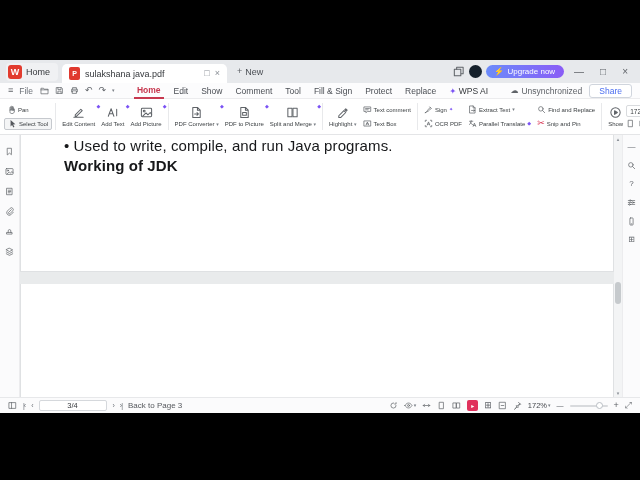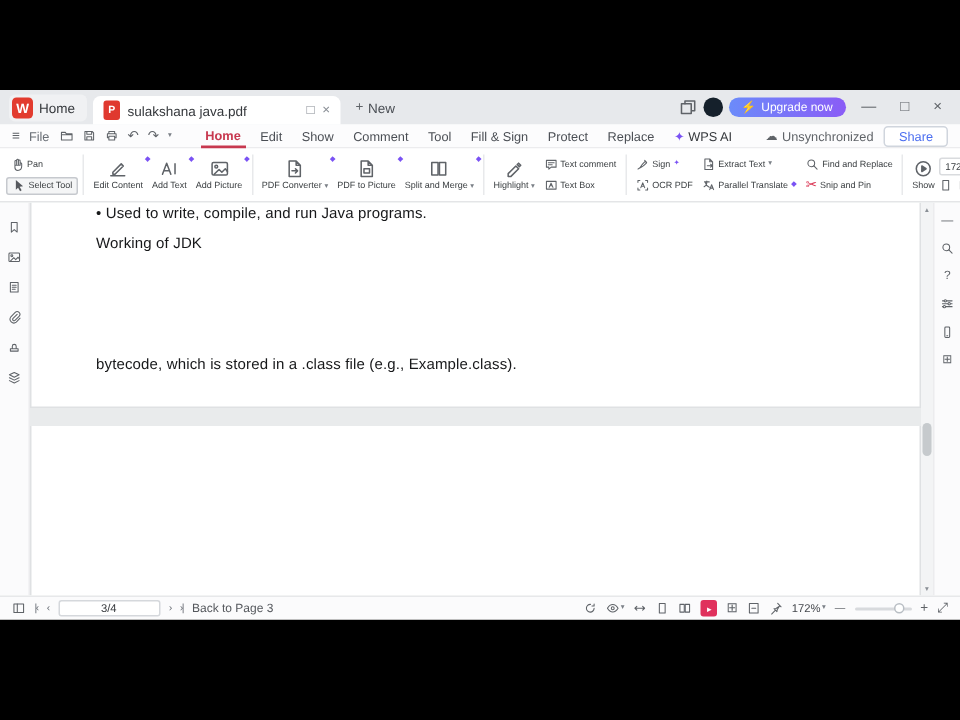--- a/index.html
+++ b/index.html
@@ -56,22 +56,22 @@
          width:48px;height:12px;padding:0 3px;font-size:6.5px;color:#3c4043}
   .redic{color:#d9304f;font-size:9px;line-height:1}
 
   
   .content{flex:1;position:relative;background:#e9ebec;overflow:hidden}
   .rail{position:absolute;left:0;top:0;bottom:0;width:20px;background:#fbfbfc;border-right:1px solid #ececee;
         display:flex;flex-direction:column;align-items:center;padding-top:12px;gap:11px;z-index:3}
   .page{position:absolute;left:20px;right:26px;background:#fff;border:1px solid #dfe1e3;border-top:none}
   .p1{top:0;height:137px}
   .p2{top:149px;bottom:0;border-bottom:none}
-  .dline{position:absolute;left:64px;font-size:10px;color:#17181a;white-space:nowrap;z-index:2;letter-spacing:.1px}
-  .dline.b{font-weight:normal}
+  .dline{position:absolute;left:64px;font-size:15px;color:#17181a;white-space:nowrap;z-index:2;letter-spacing:.1px}
+  .dline.b{font-weight:bold}
   .vscroll{position:absolute;right:18px;top:0;bottom:0;width:8px;background:#f3f4f5;z-index:3}
   .vthumb{position:absolute;left:1px;width:6px;top:147px;height:22px;border-radius:3px;background:#c6cacd}
   .sarrow{position:absolute;left:0;width:8px;font-size:5px;color:#8a8f96;text-align:center}
   .rstrip{position:absolute;right:0;top:0;bottom:0;width:18px;background:#fbfbfc;border-left:1px solid #ececee;
           display:flex;flex-direction:column;align-items:center;padding-top:8px;gap:10px;z-index:4}
   .rstrip .uic{font-size:8px}
 
   
   .statusbar{height:16px;background:#fbfbfc;border-top:1px solid #e7e8ea;display:flex;align-items:center;
              padding:0 8px;gap:6px;font-size:8px;color:#55585d;flex-shrink:0}
@@ -407,21 +407,20 @@
               <path d="M7 2l5 2.5L7 7 2 4.5z M2 7.5L7 10l5-2.5 M2 10.5L7 13l5-2.5"></path>
             </svg>
           </span>
       </div>
 
       <div class="page p1"></div>
       <div class="page p2"></div>
 
       <div class="dline" style="top:2px">• Used to write, compile, and run Java programs.</div>
       <div class="dline b" style="top:22px">Working of JDK</div>
-      <div class="dline" style="top:103px">bytecode, which is stored in a .class file (e.g., Example.class).</div>
 
       <div class="vscroll">
         <span class="sarrow" style="top:1px">▴</span>
         <div class="vthumb"></div>
         <span class="sarrow" style="bottom:1px">▾</span>
       </div>
 
       <div class="rstrip">
         <span class="uic">—</span>
         <span class="ic sm">

